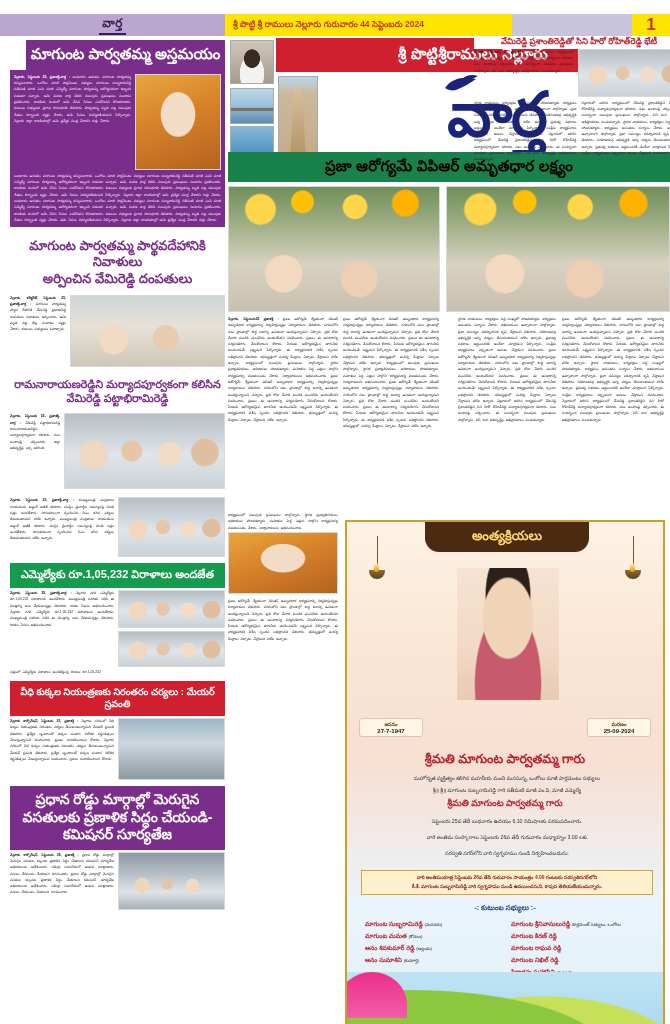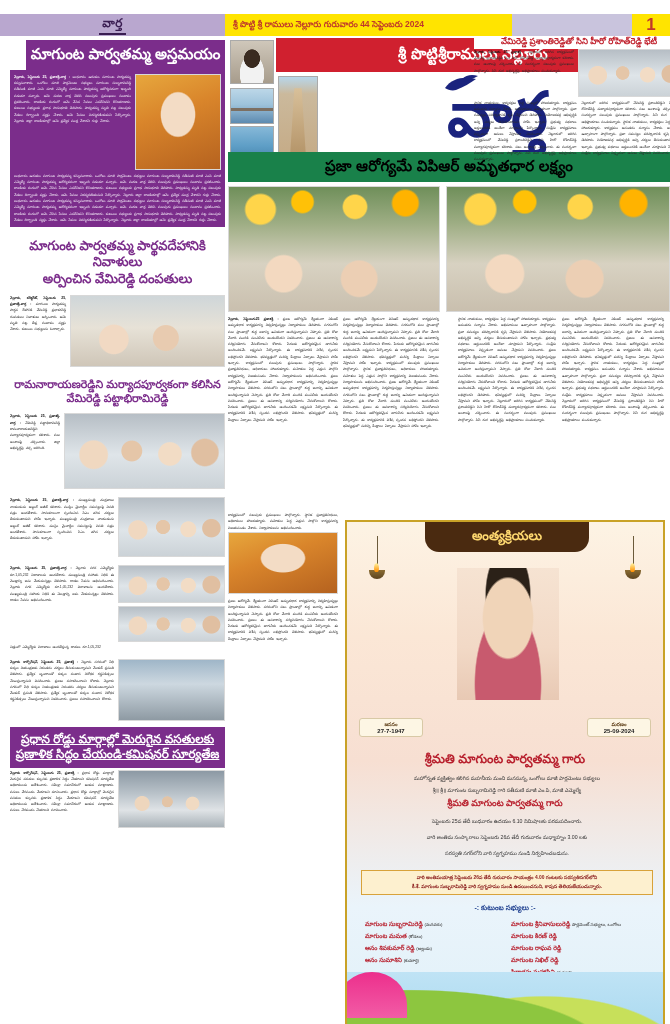--- a/index.html
+++ b/index.html
@@ -243,49 +243,55 @@
       <div style="width:104px;" class="btext">
         <span class="lead">నెల్లూరు, సెప్టెంబరు 25, ప్రజాశక్తి-వార్త :</span>
         <span>ముఖ్యమంత్రి చంద్రబాబు నాయుడును అబ్దుల్ అజీజ్ కలిశారు. ముస్లిం మైనార్టీల సమస్యలపై వినతి పత్రం అందజేశారు. సానుకూలంగా స్పందించిన సీఎం తగిన చర్యలు తీసుకుంటామని హామీ ఇచ్చారు.</span>
         <span>ముఖ్యమంత్రి చంద్రబాబు నాయుడును అబ్దుల్ అజీజ్ కలిశారు. ముస్లిం మైనార్టీల సమస్యలపై వినతి పత్రం అందజేశారు. సానుకూలంగా స్పందించిన సీఎం తగిన చర్యలు తీసుకుంటామని హామీ ఇచ్చారు.</span>
       </div>
       <div class="photo ph-group" style="flex:1; height:60px;"></div>
     </div>
 
     <div class="sep"></div>
 
+    <div class="band green" style="font-size:11px;">
+      <span>ఎమ్మెల్యేకు రూ.1,05,232 విరాళాలు అందజేత</span>
+    </div>
     <div style="display:flex; gap:4px; margin-top:2px;">
       <div style="width:104px;" class="btext">
         <span class="lead">నెల్లూరు, సెప్టెంబరు 25, ప్రజాశక్తి-వార్త :</span>
         <span>నెల్లూరు నగర ఎమ్మెల్యేకు రూ.1,05,232 విరాళాలను అందజేశారు. ముఖ్యమంత్రి సహాయ నిధికి ఈ మొత్తాన్ని జమ చేయనున్నట్లు తెలిపారు. దాతల సేవను అభినందించారు.</span>
         <span>నెల్లూరు నగర ఎమ్మెల్యేకు రూ.1,05,232 విరాళాలను అందజేశారు. ముఖ్యమంత్రి సహాయ నిధికి ఈ మొత్తాన్ని జమ చేయనున్నట్లు తెలిపారు. దాతల సేవను అభినందించారు.</span>
       </div>
       <div style="flex:1;">
         <div class="photo ph-group" style="height:38px;"></div>
         <div class="photo ph-group" style="height:36px; margin-top:3px;"></div>
       </div>
     </div>
     <div class="btext" style="margin-top:2px;">
       <span>చిత్రంలో ఎమ్మెల్యేకు విరాళాలు అందజేస్తున్న దాతలు రూ.1,05,232</span>
     </div>
 
     <div class="sep"></div>
 
+    <div class="band red" style="font-size:9.5px;">
+      <span>వీధి కుక్కల నియంత్రణకు నిరంతరం చర్యలు : మేయర్ స్రవంతి</span>
+    </div>
     <div style="display:flex; gap:4px; margin-top:2px;">
       <div style="width:104px;" class="btext">
         <span class="lead">నెల్లూరు కార్పొరేషన్, సెప్టెంబరు 25, ప్రజాశక్తి :</span>
         <span>నెల్లూరు నగరంలో వీధి కుక్కల నియంత్రణకు నిరంతరం చర్యలు తీసుకుంటున్నామని మేయర్ స్రవంతి తెలిపారు. ప్రత్యేక బృందాలతో కుక్కల సంతాన నిరోధక శస్త్రచికిత్సలు చేయిస్తున్నామని వివరించారు. ప్రజలు సహకరించాలని కోరారు.</span>
         <span>నెల్లూరు నగరంలో వీధి కుక్కల నియంత్రణకు నిరంతరం చర్యలు తీసుకుంటున్నామని మేయర్ స్రవంతి తెలిపారు. ప్రత్యేక బృందాలతో కుక్కల సంతాన నిరోధక శస్త్రచికిత్సలు చేయిస్తున్నామని వివరించారు. ప్రజలు సహకరించాలని కోరారు.</span>
       </div>
       <div class="photo ph-street" style="flex:1; height:62px;"></div>
     </div>
 
     <div class="sep"></div>
 
-    <div class="band purple" style="font-size:12px;text-decoration:underline;">
+    <div class="band purple" style="font-size:14px;">
       <span>ప్రధాన రోడ్డు మార్గాల్లో మెరుగైన వసతులకు ప్రణాళిక సిద్ధం చేయండి-కమిషనర్ సూర్యతేజ</span>
     </div>
     <div style="display:flex; gap:4px; margin-top:2px;">
       <div style="width:104px;" class="btext">
         <span class="lead">నెల్లూరు కార్పొరేషన్, సెప్టెంబరు 25, ప్రజాశక్తి :</span>
         <span>ప్రధాన రోడ్డు మార్గాల్లో మెరుగైన వసతుల కల్పనకు ప్రణాళిక సిద్ధం చేయాలని కమిషనర్ సూర్యతేజ అధికారులను ఆదేశించారు. సమీక్షా సమావేశంలో ఆయన మాట్లాడారు. పనులు వేగవంతం చేయాలని సూచించారు.</span>
         <span>ప్రధాన రోడ్డు మార్గాల్లో మెరుగైన వసతుల కల్పనకు ప్రణాళిక సిద్ధం చేయాలని కమిషనర్ సూర్యతేజ అధికారులను ఆదేశించారు. సమీక్షా సమావేశంలో ఆయన మాట్లాడారు. పనులు వేగవంతం చేయాలని సూచించారు.</span>
       </div>
       <div class="photo ph-hall" style="flex:1; height:58px;"></div>
     </div>

